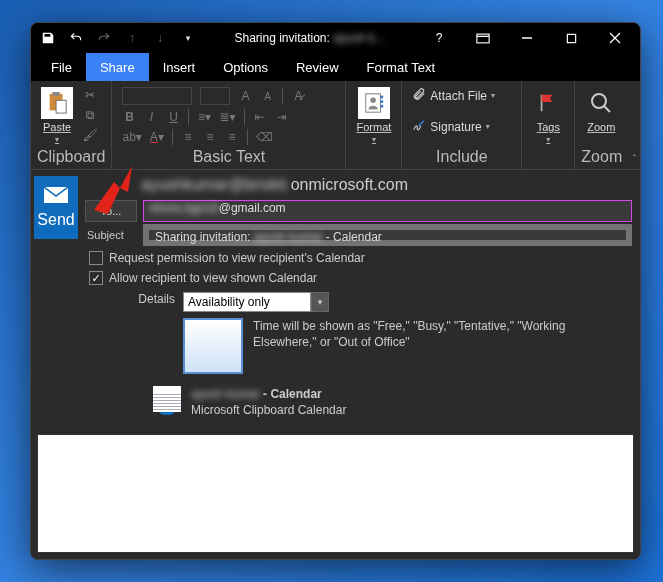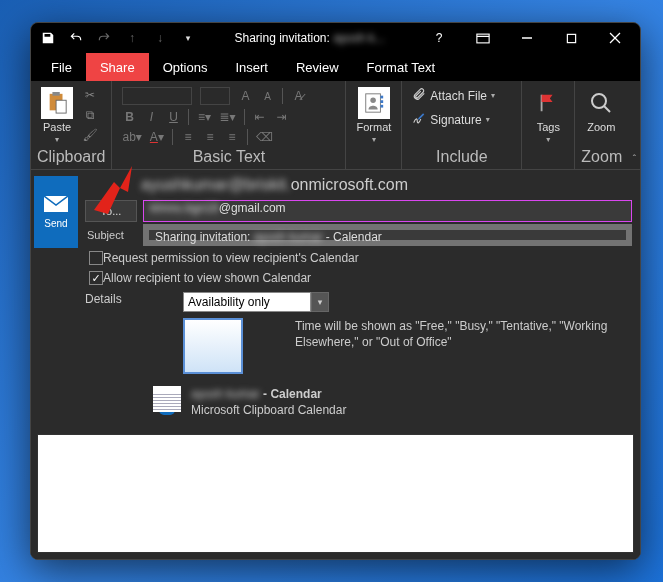--- a/index.html
+++ b/index.html
@@ -25,72 +25,72 @@
   .tb-title { flex: 1; text-align: center; color: #fff; font-size: 12px; }
   .tb-title .blur { filter: blur(3px); color: #bbb; }
   .tb-right { display: flex; align-items: center; gap: 2px; }
   .tb-ctrl { width: 42px; height: 28px; display: flex; align-items: center; justify-content: center; color: #fff; cursor: pointer; }
   
   .menutabs {
     height: 28px; background: #000; display: flex; align-items: stretch;
     color: #fff; font-size: 13px; padding-left: 6px;
   }
   .mtab { padding: 0 14px; display: flex; align-items: center; cursor: pointer; }
-  .mtab.active { background: #ef4444; }
+  .mtab.active { background: #3b82f6; }
   
   .ribbon {
     background: #2a2a2a; border-bottom: 1px solid #444;
     display: flex; color: #bbb; font-size: 11px; position: relative;
   }
   .rgroup { border-right: 1px solid #444; padding: 4px 6px 2px 6px; display: flex; flex-direction: column; }
   .rgroup-body { flex: 1; display: flex; align-items: flex-start; gap: 4px; }
   .rgroup-label { text-align: center; font-size: 16px; color: #bbb; padding: 1px 0; }
-  .bigbtn { display: flex; flex-direction: column; align-items: center; gap: 2px; padding: 2px 4px; cursor: pointer; }
+  .bigbtn { display: flex; flex-direction: column; align-items: center; gap: 2px; padding: 2px 4px; cursor: pointer; text-decoration: underline; }
   .bigbtn .lbl { font-size: 11px; color: #ddd; }
   .drop { font-size: 8px; color: #aaa; }
   .iconbox { width: 32px; height: 32px; background: #fff; display: flex; align-items: center; justify-content: center; }
   .smallcol { display: flex; flex-direction: column; gap: 4px; padding-top: 2px; }
   .smicon { width: 18px; height: 16px; color: #888; display:flex;align-items:center;justify-content:center;font-size:12px;}
   
   .bt-grid { display: flex; flex-direction: column; gap: 4px; padding: 2px 4px; }
   .bt-row { display: flex; gap: 8px; align-items: center; }
   .bt-item { color: #777; font-size: 12px; min-width: 14px; text-align: center; }
   .sep { width: 1px; height: 16px; background: #555; }
   
   .linkbtn { display: flex; align-items: center; gap: 4px; color: #ddd; font-size: 12px; padding: 2px 4px; cursor: pointer; white-space: nowrap; }
   .collapse { position: absolute; right: 4px; bottom: 4px; font-size: 10px; color: #aaa; cursor: pointer; }
   
   .compose { flex: 1; display: flex; flex-direction: column; background: #2b2b2b; }
   .compose-top { display: flex; }
   .sendcol { width: 50px; background: #2b2b2b; display: flex; align-items: flex-start; justify-content: center; padding-top: 6px; }
   .sendbtn {
-    width: 44px; height: 72px; background: #0f6cbd; color: #fff;
+    width: 44px; height: 63px; background: #0f6cbd; color: #fff;
     display: flex; flex-direction: column; align-items: center; justify-content: center;
-    gap: 4px; font-size: 10px; cursor: pointer;
+    gap: 4px; font-size: 16px; cursor: pointer;
   }
   .fields { flex: 1; padding: 4px 8px 4px 4px; }
   .fieldrow { display: flex; align-items: center; gap: 6px; margin: 2px 0; font-size: 12px; color: #ccc; }
   .fromline { font-size: 16px; color: #ccc; padding: 2px 0 4px 56px; }
   .fromline .blur { filter: blur(3px); }
   .labelbtn { width: 52px; height: 22px; background: #3a3a3a; border: 1px solid #555; color: #ddd; font-size: 11px; display: flex; align-items: center; justify-content: center; cursor: pointer; }
   .labeltxt { width: 52px; font-size: 11px; color: #ccc; text-align: left; padding-left: 2px; }
   .txtinput { flex: 1; height: 22px; background: #3a3a3a; border: 6px solid #737373; color: #ddd; padding: 0 6px; font-size: 12px; }
   .txtinput.hi { border: 1px solid #d946ef; }
   .blurwrap .blur { filter: blur(3px); }
-  .chkrow { display: flex; align-items: center; gap: 0; font-size: 12px; color: #ccc; padding: 3px 0 3px 4px; }
+  .chkrow { display: flex; align-items: center; gap: 6px; font-size: 12px; color: #ccc; padding: 3px 0 3px 4px; }
   .chk { width: 14px; height: 14px; border: 1px solid #888; display: flex; align-items: center; justify-content: center; font-size: 11px; color: #fff; cursor: pointer; }
   .chk.on::after { content: "✓"; }
   .detailrow { display: flex; gap: 8px; padding: 4px 0 0 0; font-size: 12px; color: #ccc; align-items: flex-start; }
-  .detlabel { width: 90px; text-align: left; }
+  .detlabel { width: 90px; text-align: right; }
   .selectwrap { display: flex; }
   .select { width: 128px; height: 20px; background: #fff; color: #000; border: 1px solid #888; padding: 0 4px; font-size: 12px; display:flex;align-items:center; }
   .selectdrop { width: 18px; height: 20px; background: #555; border: 1px solid #666; display:flex;align-items:center;justify-content:center; font-size:9px; color:#ccc; cursor:pointer;}
   .previewrow { display: flex; gap: 10px; padding: 6px 0 8px 98px; align-items: flex-start; }
   .calprev { width: 60px; height: 56px; background: linear-gradient(#fff,#cfe3f7); border: 2px solid #5a8fd6; }
-  .prevtext { flex: 1; color: #ccc; font-size: 12px; padding-right: 8px; line-height: 1.35; margin-left: 42px; }
+  .prevtext { flex: 1; color: #ccc; font-size: 12px; padding-right: 8px; line-height: 1.35; }
   .calinfo { display: flex; gap: 10px; padding: 4px 0 8px 68px; align-items: flex-start; }
   .calicon { width: 28px; height: 26px; background: #fff; position: relative; }
   .calicon::after { content:""; position:absolute; left:0; right:0; top:6px; bottom:0;
     background: repeating-linear-gradient(#fff,#fff 2px,#aab 2px,#aab 3px); }
   .calicon .sync { position:absolute; bottom:-3px; left:6px; width:16px; height:10px; background:#0f6cbd; border-radius:6px; }
   .calinfotext { font-size: 12px; color: #ccc; line-height: 1.35; }
   .calinfotext .blur { filter: blur(3px); }
   .bodyarea { flex: 1; background: #fff; margin: 4px 6px 6px 6px; border: 1px solid #333; }
   
   .arrow { position: absolute; left: 88px; top: 162px; pointer-events: none; z-index: 50; }
@@ -148,22 +148,22 @@
             <line x1="1" y1="1" x2="11" y2="11"></line>
             <line x1="11" y1="1" x2="1" y2="11"></line>
           </svg>
       </div>
     </div>
   </div>
 
   <div class="menutabs">
     <div class="mtab">File</div>
     <div class="mtab active">Share</div>
+    <div class="mtab">Insert</div>
     <div class="mtab">Options</div>
-    <div class="mtab">Insert</div>
     <div class="mtab">Review</div>
     <div class="mtab">Format Text</div>
   </div>
 
   <div class="ribbon">
 
     <div class="rgroup">
       <div class="rgroup-body">
         <div class="bigbtn">
           <div class="iconbox">
@@ -237,21 +237,21 @@
           </div>
           <span class="lbl">Format</span>
           <span class="drop">▾</span>
         </div>
       </div>
       <div class="rgroup-label">&nbsp;</div>
     </div>
 
     <div class="rgroup" style="min-width:120px">
       <div class="rgroup-body">
-        <div style="display:flex;flex-direction:column;gap:3px">
+        <div style="display:flex;flex-direction:column;gap:10px">
           <div class="linkbtn">
             <span>
               <svg width="14" height="14" viewBox="0 0 24 24" fill="none" stroke="#ccc" stroke-width="2">
                   <path d="M21 11l-9 9a5 5 0 01-7-7l9-9a3.5 3.5 0 015 5l-9 9a2 2 0 01-3-3l8-8"></path>
                 </svg>
             </span>
             <span>Attach File</span>
             <span class="drop">▾</span>
           </div>
           <div class="linkbtn">

